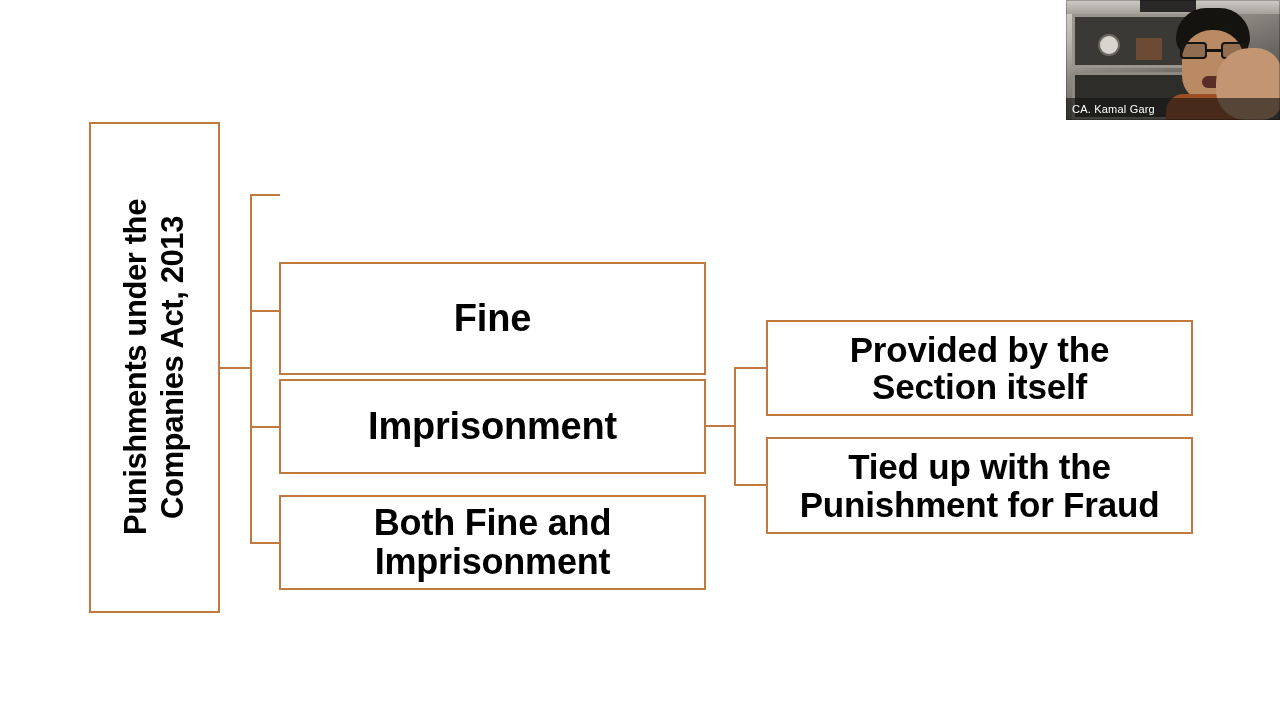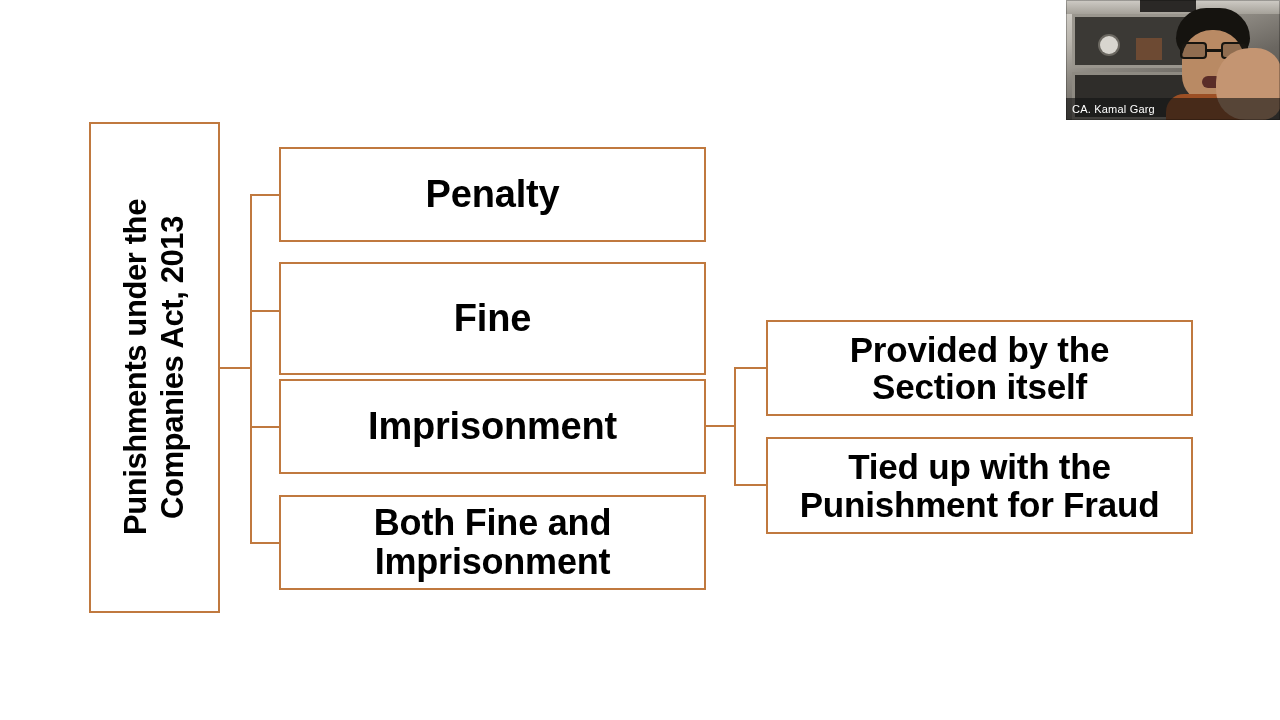--- a/index.html
+++ b/index.html
@@ -243,23 +243,20 @@
   <div class="conn h" style="left:706px; top:425px; width:30px;"></div>
   <div class="conn v" style="left:734px; top:367px; height:118px;"></div>
   <div class="conn h" style="left:734px; top:367px; width:33px;"></div>
   <div class="conn h" style="left:734px; top:484px; width:33px;"></div>
 
   <div class="node" id="root-node">
     <span class="vtext">Punishments under the
 Companies Act, 2013</span>
   </div>
 
-  <div class="node mid" id="node-penalty">
-    <span class="label">Penalty</span>
-  </div>
 
   <div class="node mid" id="node-fine">
     <span class="label">Fine</span>
   </div>
 
   <div class="node mid" id="node-imprisonment">
     <span class="label">Imprisonment</span>
   </div>
 
   <div class="node mid" id="node-both">

